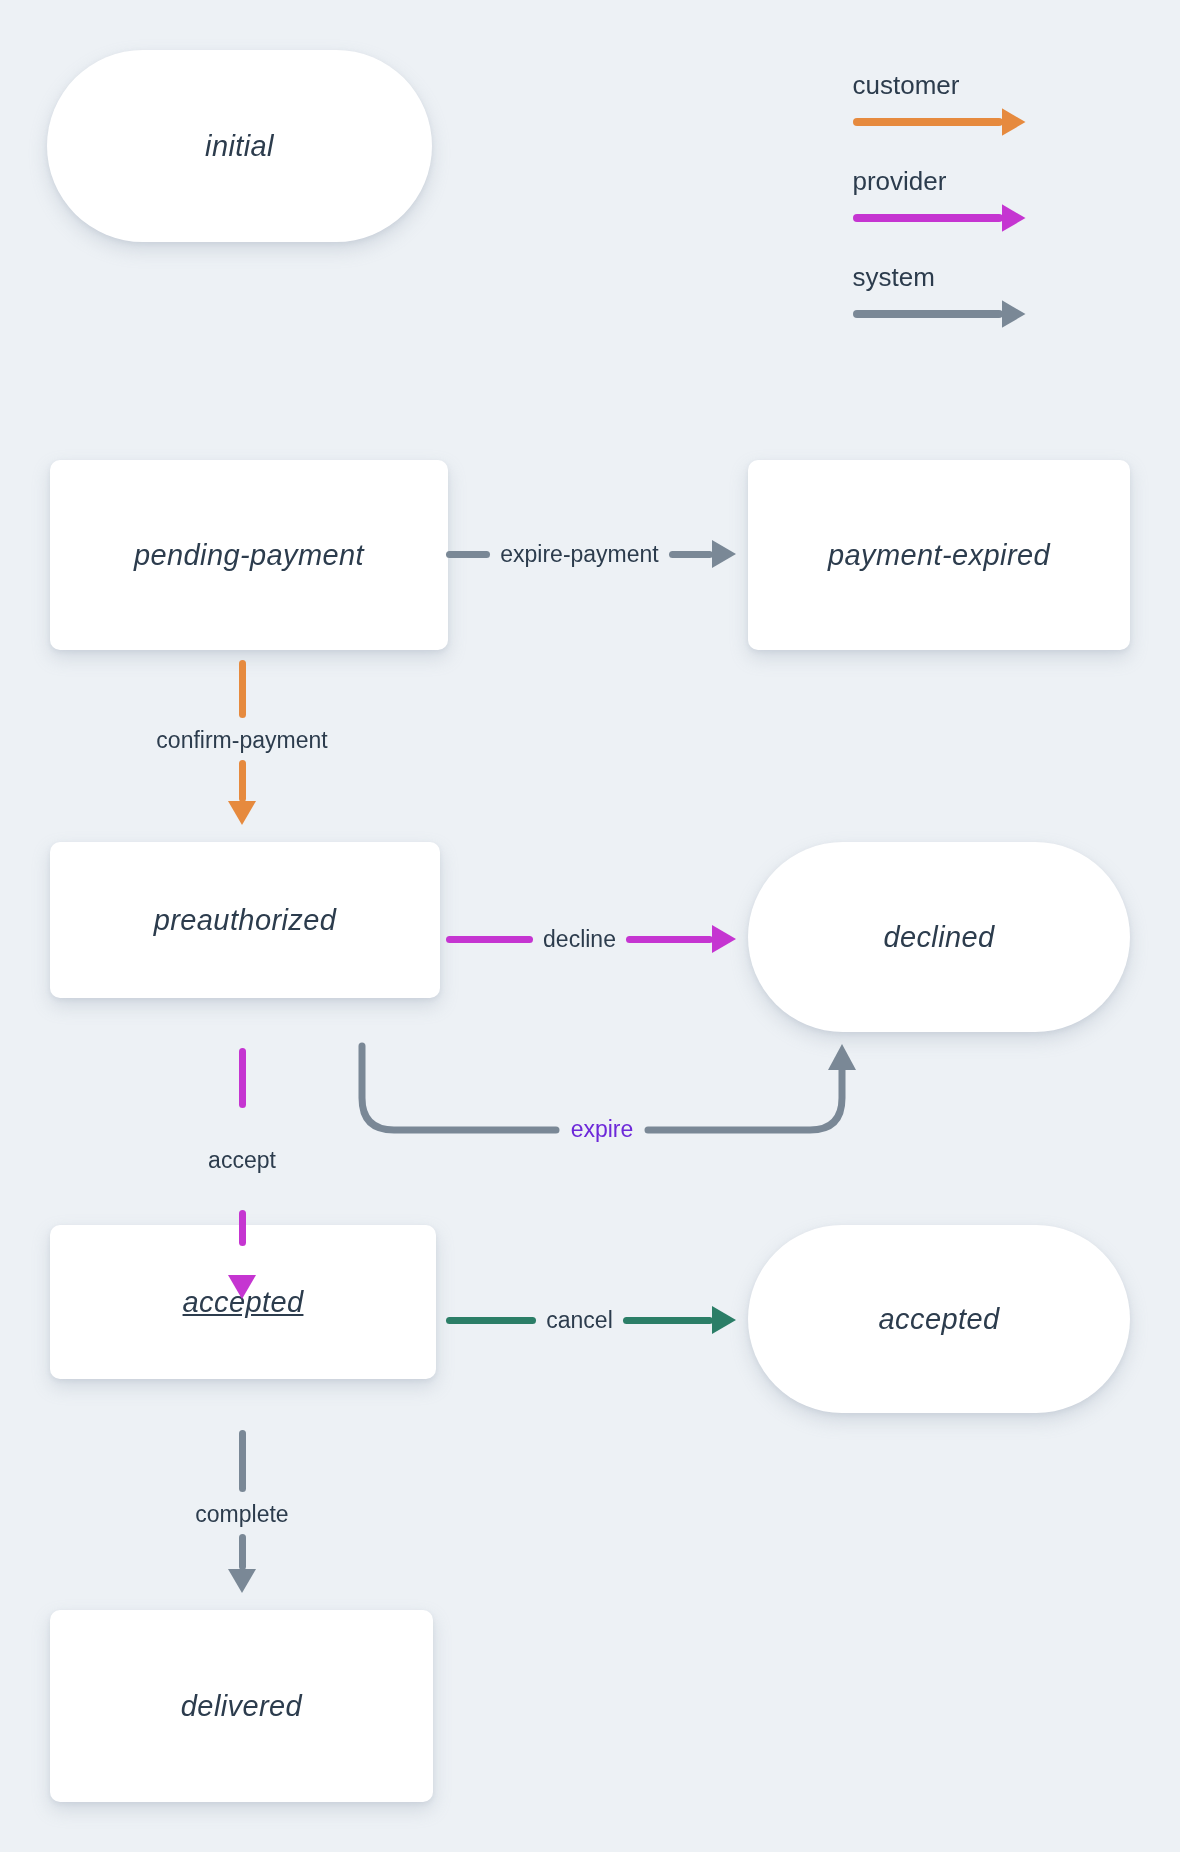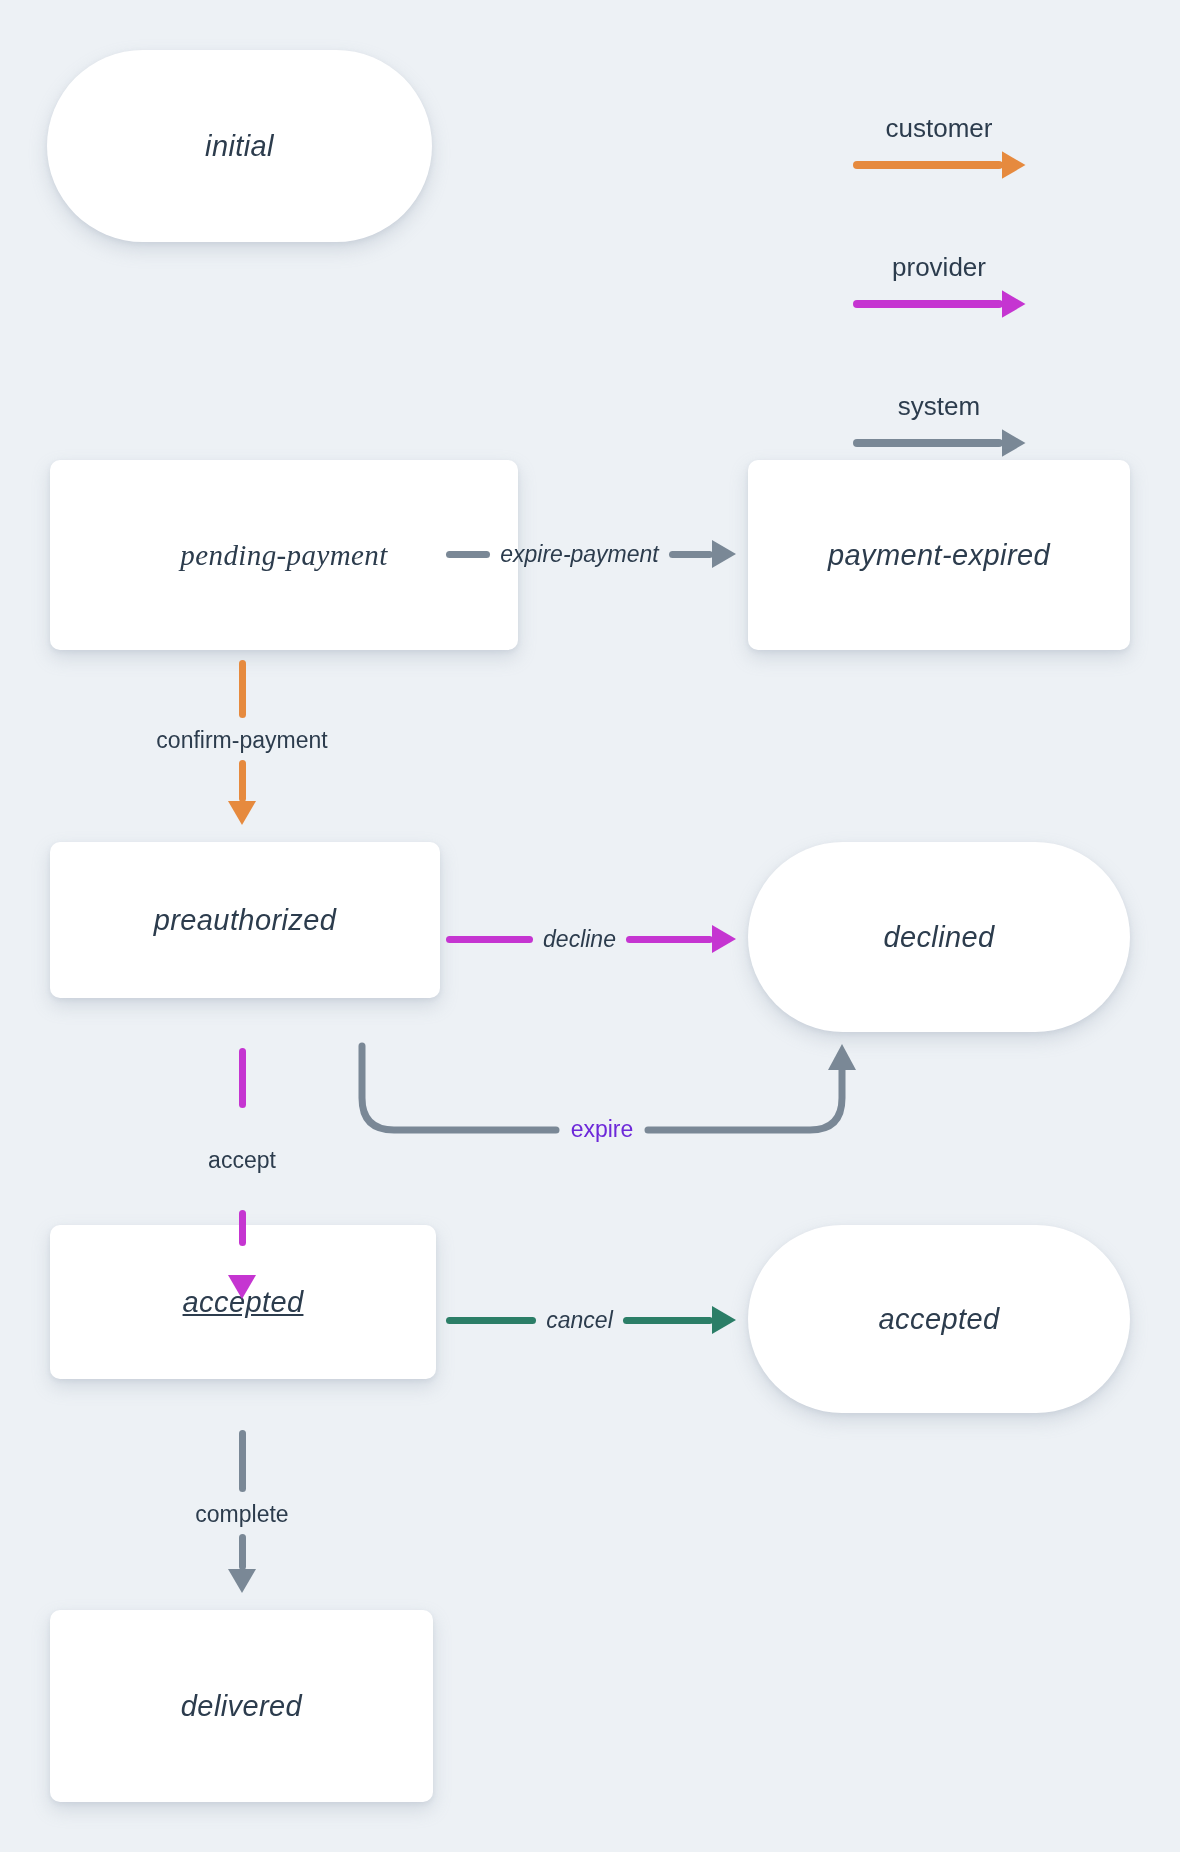--- a/index.html
+++ b/index.html
@@ -22,34 +22,34 @@
   .actor-operator{--c:#2b7e67;}
   .actor-system{--c:#7a8896;}
 
   
   .varrow{position:absolute;width:300px;display:flex;flex-direction:column;align-items:center;}
   .seg-v{width:7px;border-radius:4px;background:var(--c);}
   .vlabel{margin:8px 0 6px;line-height:28px;font-size:23px;color:#2c3c4d;white-space:nowrap;}
   .head-down{width:28px;height:24px;background:var(--c);clip-path:polygon(50% 100%,0 0,100% 0);margin-top:-1px;}
 
   
-  .harrow{position:absolute;left:446px;width:290px;height:28px;display:flex;align-items:center;font-style:italic;}
+  .harrow{position:absolute;left:446px;width:290px;height:28px;display:flex;align-items:center;}
   .seg-h{height:7px;border-radius:4px;background:var(--c);flex:1;}
   .hlabel{padding:0 10px;font-size:23px;color:#2c3c4d;white-space:nowrap;}
   .head-right{width:24px;height:28px;background:var(--c);clip-path:polygon(0 0,100% 50%,0 100%);margin-left:-1px;flex:none;}
 
   
   .elbow{position:absolute;left:0;top:0;overflow:visible;}
   .elbow path{stroke:#7a8896;stroke-width:7;fill:none;stroke-linecap:round;}
   .elbow polygon{fill:#7a8896;}
   .elbow-label{position:absolute;left:556px;top:1116px;width:92px;text-align:center;font-size:23px;color:#6d28d9;white-space:nowrap;}
 
   
   .legend{position:absolute;left:748px;top:68px;width:382px;display:flex;flex-direction:column;align-items:center;}
-  .legend-item{display:flex;flex-direction:column;align-items:center;margin-bottom:28px;margin-top:43px;}
+  .legend-item{display:flex;flex-direction:column;align-items:flex-start;margin-bottom:28px;}
   .legend-label{line-height:34px;font-size:26px;color:#2c3c4d;margin-bottom:6px;}
   .legend-arrow{display:flex;align-items:center;height:28px;}
   .legend-line{width:150px;height:8px;border-radius:4px;background:var(--c);}
   .legend-head{width:24px;height:28px;background:var(--c);clip-path:polygon(0 0,100% 50%,0 100%);margin-left:-1px;}
 </style>
 </head>
 <body>
 
 <div class="canvas">
 
@@ -73,21 +73,21 @@
       <div class="legend-arrow">
         <div class="legend-line"></div>
         <div class="legend-head"></div>
       </div>
     </div>
   </div>
 
   <div class="node stadium" style="left:47px;top:50px;width:385px;height:192px;text-align:center;">
     <span>initial</span>
   </div>
-  <div class="node rect" style="left:50px;top:460px;width:468px;height:190px;font-family:Liberation Serif, serif;">
+  <div class="node rect" style="left:50px;top:460px;width:398px;height:190px;">
     <span>pending-payment</span>
   </div>
   <div class="node rect" style="left:748px;top:460px;width:382px;height:190px;">
     <span>payment-expired</span>
   </div>
   <div class="node rect" style="left:50px;top:842px;width:390px;height:156px;">
     <span>preauthorized</span>
   </div>
   <div class="node stadium" style="left:748px;top:842px;width:382px;height:190px;">
     <span>declined</span>

